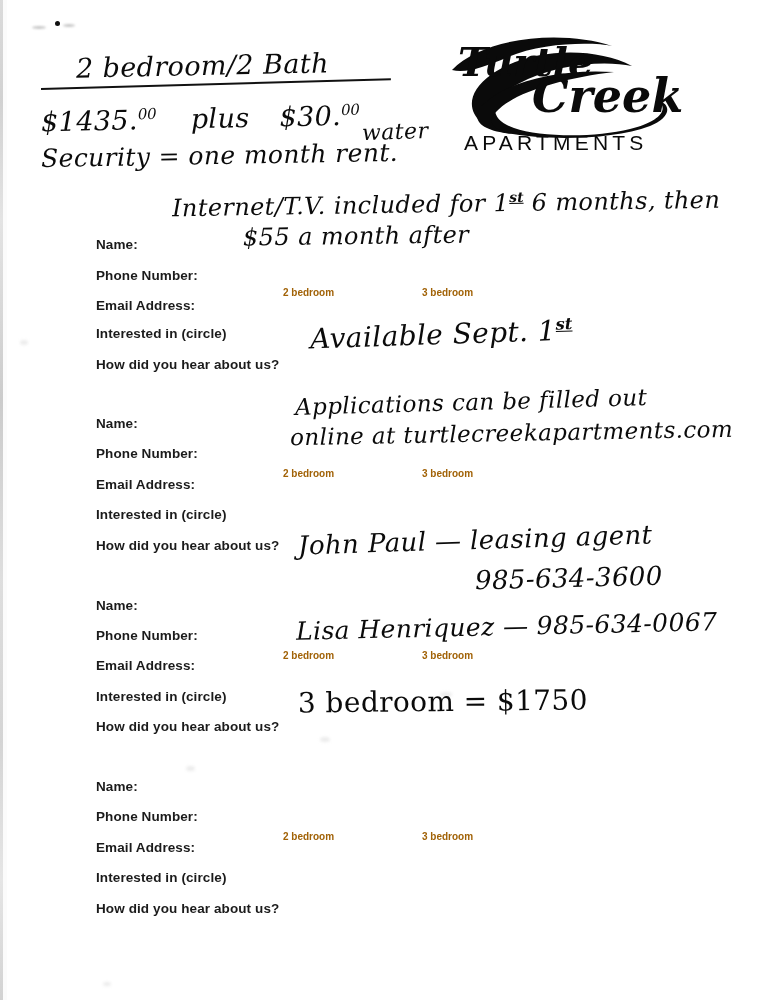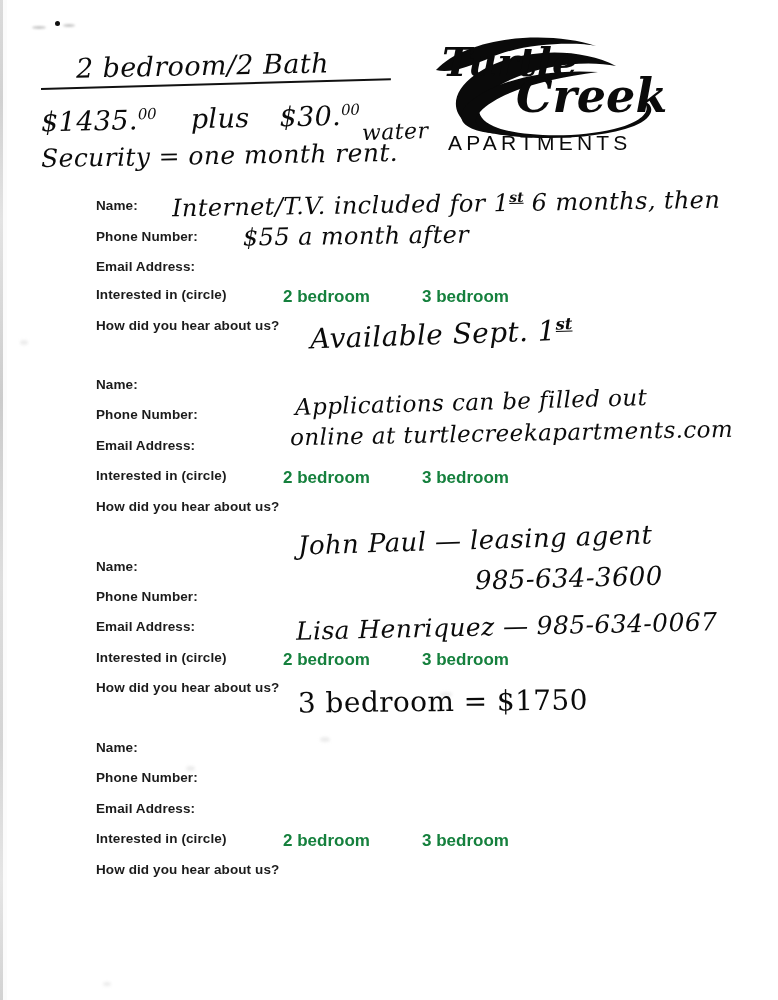--- a/index.html
+++ b/index.html
@@ -61,27 +61,28 @@
 
   
   .form-label {
     position: absolute;
     font-family: "Liberation Sans", sans-serif;
     font-size: 13.5px;
     font-weight: 600;
     color: #1b1b1b;
     letter-spacing: .1px;
     white-space: nowrap;
+    margin-top: 39px;
   }
   .opt {
     position: absolute;
     font-family: "Liberation Sans", sans-serif;
-    font-size: 17px;
+    font-size: 10px;
     font-weight: 600;
-    color: #15803d;
+    color: #a16207;
     white-space: nowrap;
   }
 
   
   .hand {
     position: absolute;
     font-family: "DejaVu Serif", serif;
     font-style: italic;
     color: #0b0b0b;
     white-space: nowrap;
@@ -104,21 +105,21 @@
   .hand-underline {
     position: absolute;
     height: 0;
     border-top: 2px solid #111;
     transform-origin: left center;
   }
 
   
   #logo {
     position: absolute;
-    left: 428px;
+    left: 444px;
     top: 30px;
     width: 240px;
     height: 128px;
   }
   #logo svg { display: block; width: 100%; height: 100%; }
   .logo-script {
     font-family: "DejaVu Serif", serif;
     font-style: italic;
     font-weight: 700;
     fill: #0a0a0a;

